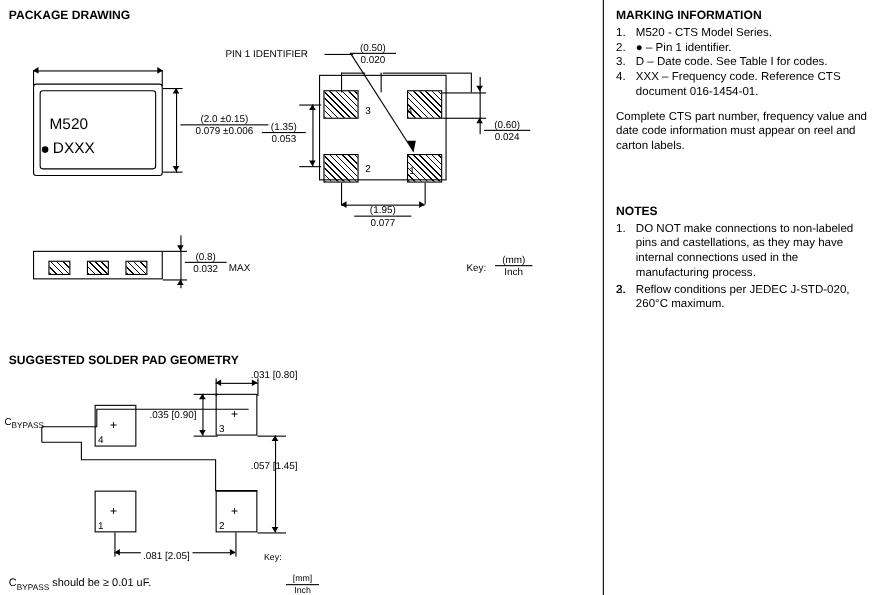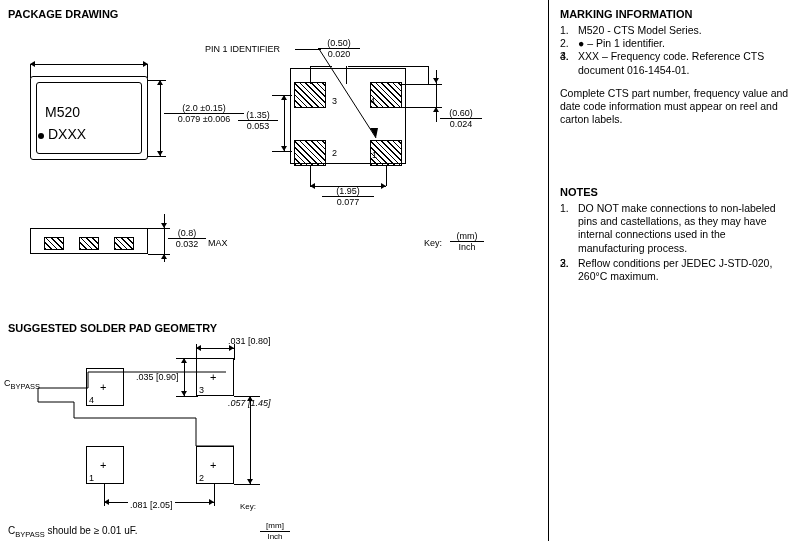--- a/index.html
+++ b/index.html
@@ -194,21 +194,21 @@
   <div class="ln vln" style="left:184px;top:358px;height:38px;"></div>
   <div class="arrowU" style="left:181px;top:358px;"></div>
   <div class="arrowD" style="left:181px;top:391px;"></div>
   <div class="lbl" style="left:136px;top:372px;">.035 [0.90]</div>
 
   <div class="ln hln" style="left:234px;top:396px;width:26px;"></div>
   <div class="ln hln" style="left:234px;top:484px;width:26px;"></div>
   <div class="ln vln" style="left:250px;top:396px;height:88px;"></div>
   <div class="arrowU" style="left:247px;top:396px;"></div>
   <div class="arrowD" style="left:247px;top:479px;"></div>
-  <div class="lbl" style="left:228px;top:398px;font-style:italic;">.057 [1.45]</div>
+  <div class="lbl" style="left:228px;top:418px;">.057 [1.45]</div>
 
   <div class="ln vln" style="left:104px;top:484px;height:22px;"></div>
   <div class="ln vln" style="left:214px;top:484px;height:22px;"></div>
   <div class="ln hln" style="left:104px;top:502px;width:110px;"></div>
   <div class="arrowL" style="left:104px;top:499px;"></div>
   <div class="arrowR" style="left:209px;top:499px;"></div>
   <div class="lbl" style="left:128px;top:500px;background:#fff;padding:0 2px;">.081 [2.05]</div>
 
   <div class="lbl" style="left:240px;top:502px;font-size:8px;">Key:</div>
   <div class="frac" style="left:260px;top:521px;width:30px;font-size:8px;">
@@ -216,21 +216,21 @@
     <span class="den">Inch</span>
   </div>
 
   <div class="lbl" style="left:8px;top:526px;font-size:10px;"><span>C</span><span class="sub">BYPASS</span><span> should be ≥ 0.01 uF.</span></div>
 
   <div class="rcol" style="top:8px;">
     <div class="rtitle">MARKING INFORMATION</div>
     <ul class="olist">
       <li><span class="num">1.</span><span>M520 - CTS Model Series.</span></li>
       <li><span class="num">2.</span><span>● – Pin 1 identifier.</span></li>
-      <li><span class="num">3.</span></li>
+      <li><span class="num">3.</span><span>D – Date code.  See Table I for codes.</span></li>
       <li><span class="num">4.</span><span>XXX – Frequency code.  Reference CTS document 016-1454-01.</span></li>
     </ul>
     <p class="para">Complete CTS part number, frequency value and date code information must appear on reel and carton labels.</p>
   </div>
 
   <div class="rcol" style="top:186px;">
     <div class="rtitle">NOTES</div>
     <ul class="olist">
       <li><span class="num">1.</span><span>DO NOT make connections to non-labeled pins and castellations, as they may have internal connections used in the manufacturing process.</span></li>
       <li style="margin-top:2px;"><span class="num">2.</span></li>

